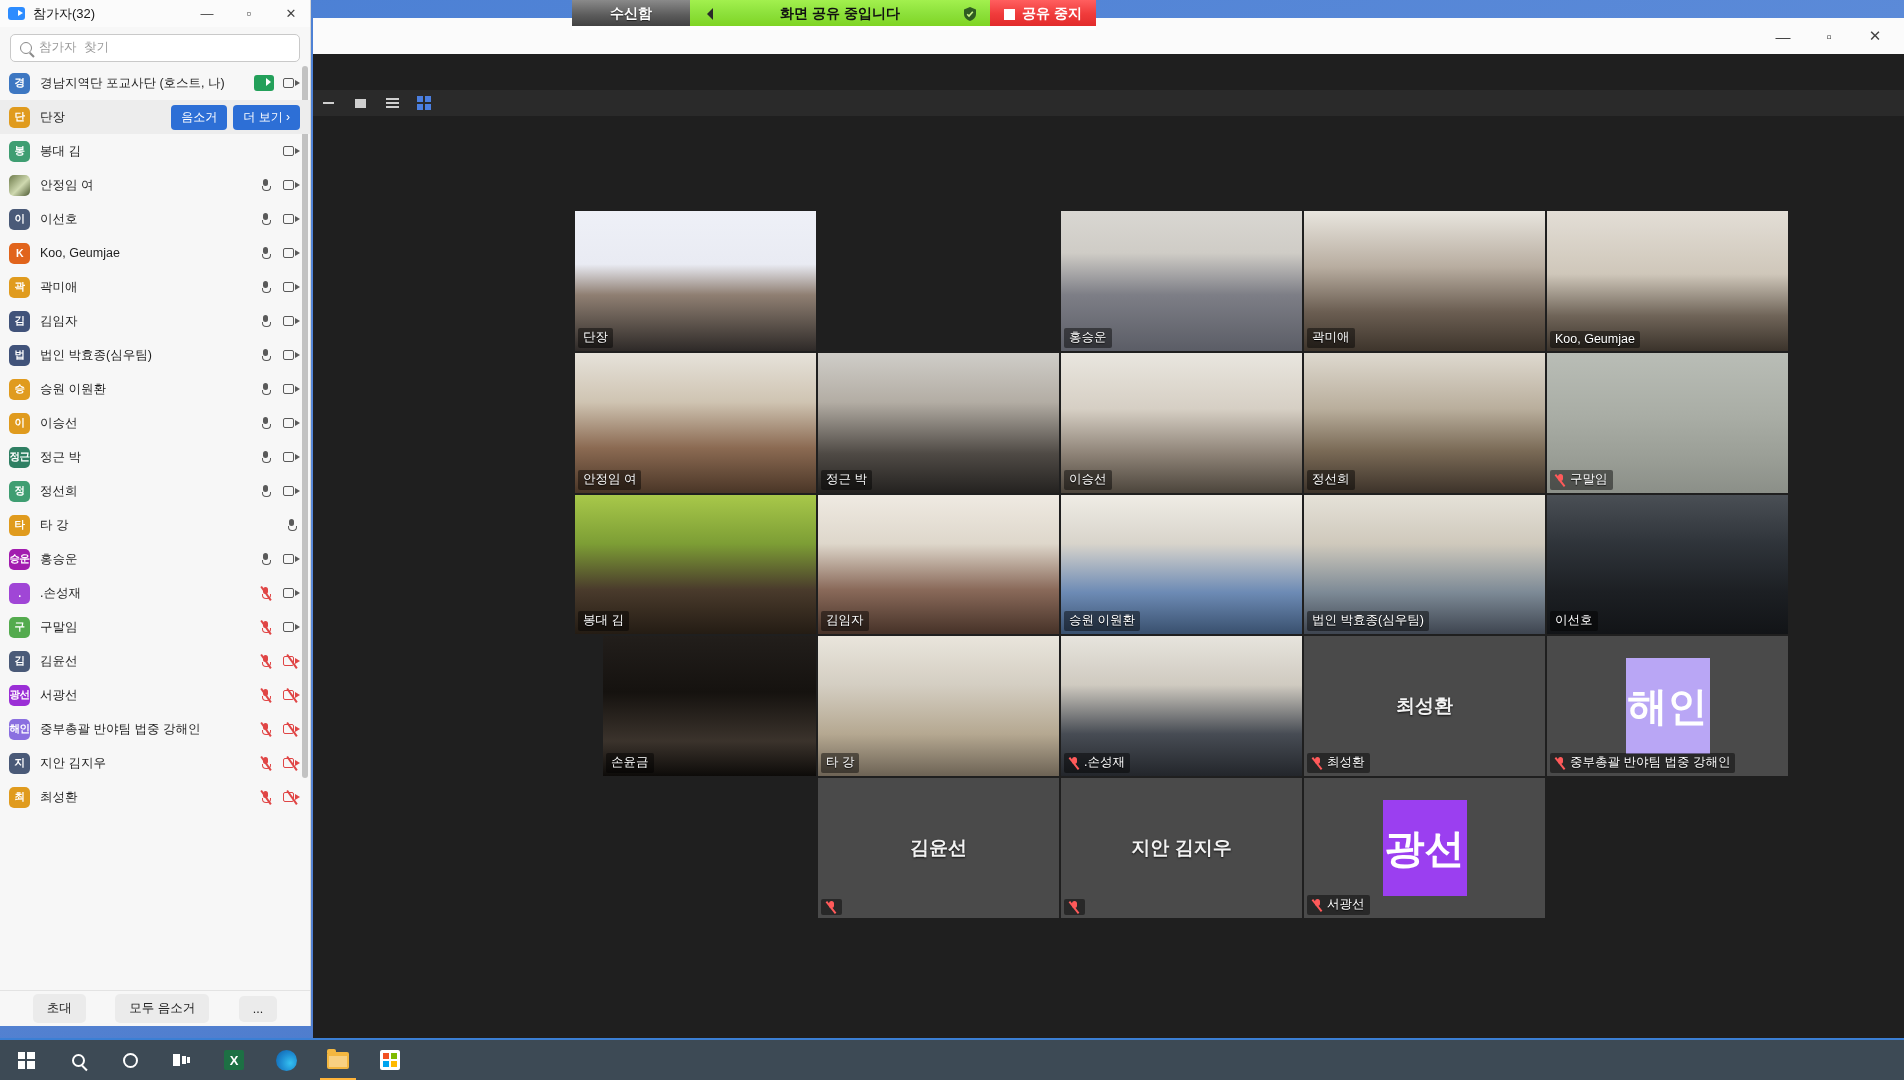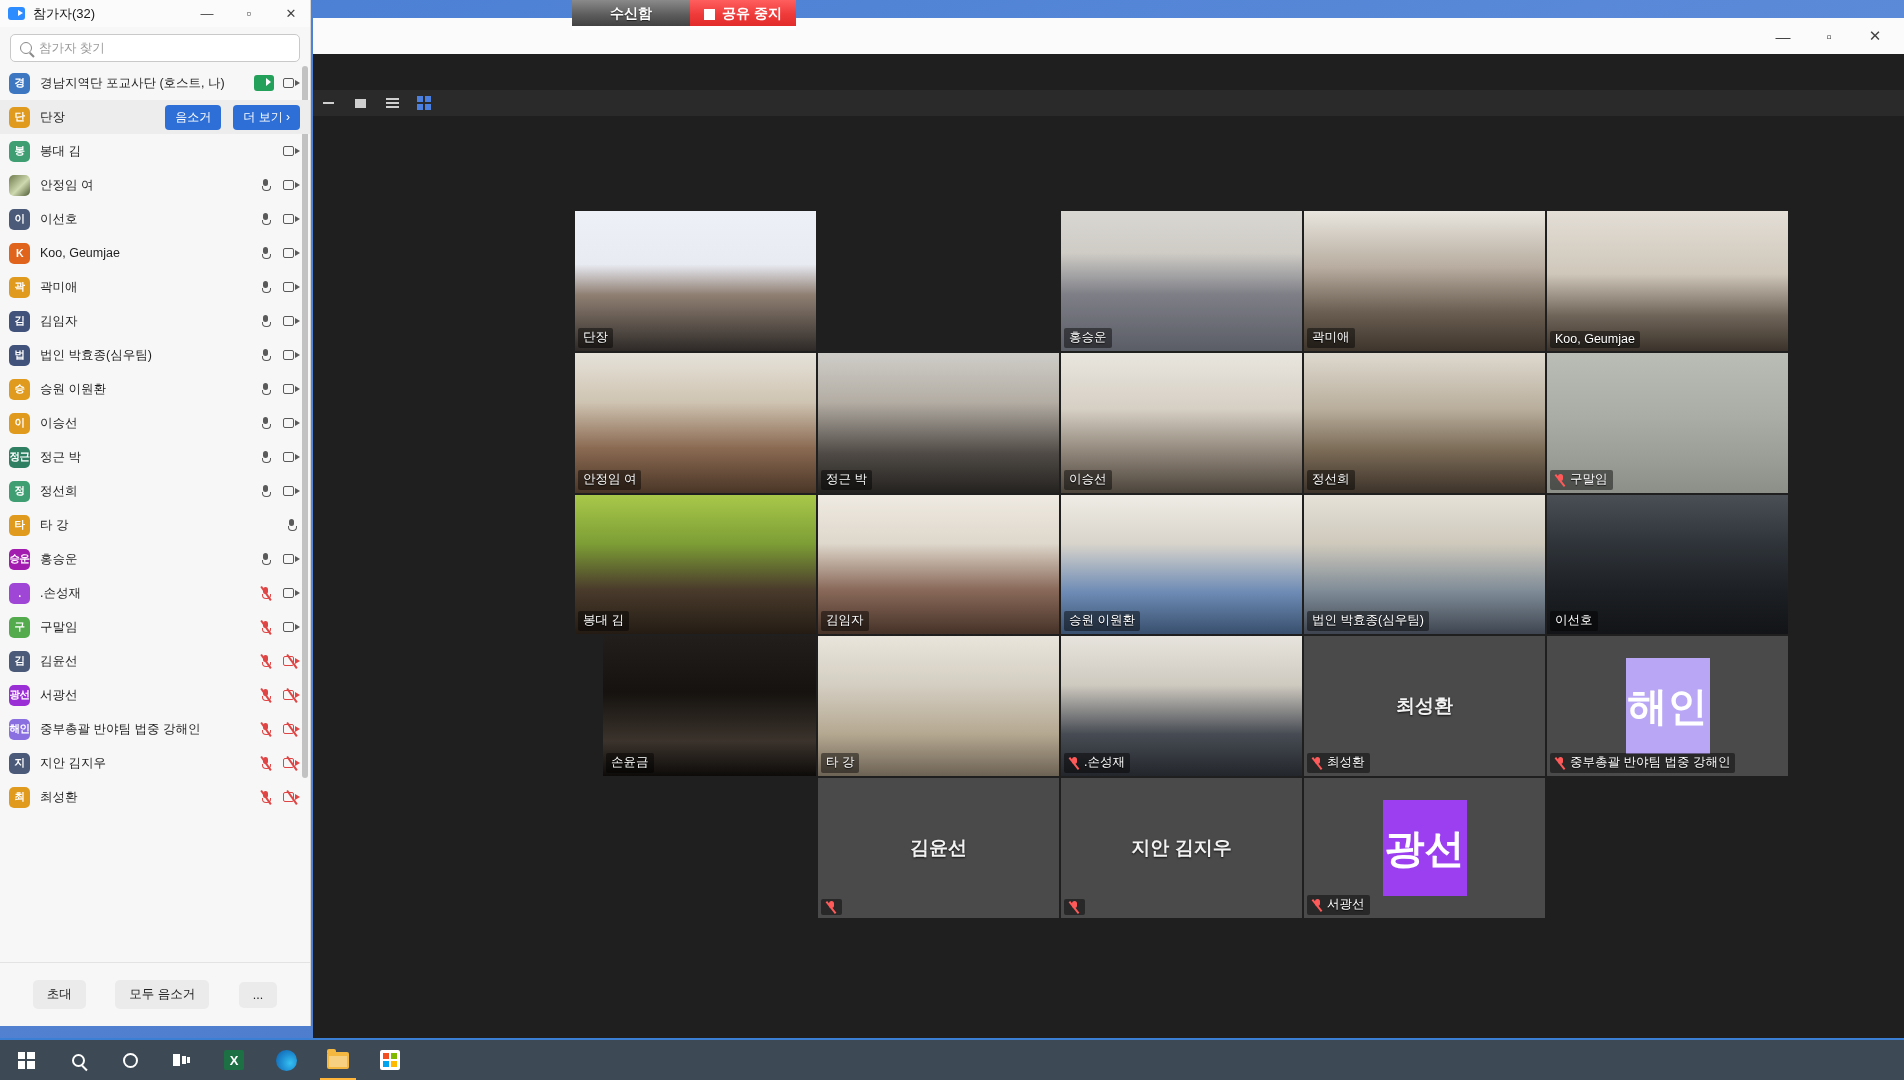--- a/index.html
+++ b/index.html
@@ -148,21 +148,21 @@
   .pwin-ctl { width: 34px; height: 26px; display:flex; align-items:center; justify-content:center; color:#444; font-size: 13px; }
   .panel-search {
     margin: 7px 10px 4px; height: 28px; border: 1px solid #c9c9c9; border-radius: 5px;
     background: #fff; display: flex; align-items: center; gap: 7px; padding: 0 9px;
     flex: none;
   }
   .mag { width: 12px; height: 12px; border: 1.6px solid #8a8a8a; border-radius: 50%; position: relative; flex:none; }
   .mag::after { content:""; position:absolute; right:-4px; bottom:-3px; width:6px; height:1.6px; background:#8a8a8a; transform: rotate(45deg); }
   .panel-search input {
     border: none; outline: none; font-size: 12.5px; color: #3b82f6; width: 100%;
-    font-family: Liberation Serif, serif; background: transparent;
+    font-family: Liberation Mono, monospace; background: transparent;
   }
   .panel-search input::placeholder { color: #9a9a9a; }
 
   .plist { flex: 1; overflow: hidden; position: relative; }
   .prow {
     height: 34px; display: flex; align-items: center; gap: 10px;
     padding: 0 10px 0 9px; position: relative;
   }
   .prow.hl { background: #ededed; }
   .pav {
@@ -179,42 +179,42 @@
   .ic-mic.red::before { background:#e04545; }
   .ic-mic.red::after { border-color:#e04545; }
   .slash { position:absolute; left:7px; top:-1px; width:1.8px; height:17px; background:#e04545; transform: rotate(-35deg); }
   .ic-cam { width: 17px; height: 12px; position: relative; }
   .ic-cam .body { position:absolute; left:0; top:1px; width:11px; height:10px; border:1.5px solid #5a5a5a; border-radius:2px; }
   .ic-cam .lens { position:absolute; right:0; top:3px; border-left:5px solid #5a5a5a; border-top:3px solid transparent; border-bottom:3px solid transparent; }
   .ic-cam.red .body { border-color:#e04545; }
   .ic-cam.red .lens { border-left-color:#e04545; }
   .ic-cam .slash { left: 8px; top: -2px; height: 17px; }
 
-  .prow-actions { display:flex; align-items:flex-end; gap:12px; flex:none; }
+  .prow-actions { display:flex; align-items:flex-end; gap:6px; flex:none; }
   .btn-blue {
     background: #2d6fd6; color:#fff; border:none; border-radius: 4px;
     font-size: 12px; padding: 4px 10px; font-family:"Liberation Sans",sans-serif;
     white-space: nowrap;
   }
   .btn-blue.more::after { content:" ›"; }
   .host-badge {
     width: 20px; height: 16px; background: #23a05a; border-radius: 3px; position: relative;
   }
   .host-badge::after { content:""; position:absolute; right:3px; top:3px; border-left:5px solid #fff; border-top:4px solid transparent; border-bottom:4px solid transparent; }
 
   .scrollbar {
     position: absolute; right: 1px; top: 0; width: 8px; height: 100%;
   }
   .scrollbar .thumb {
     position: absolute; left: 1px; top: 0px; width: 6px; height: 712px;
     background: #c2c2c2; border-radius: 3px;
   }
 
   .panel-footer {
-    height: 64px; display: flex; align-items: center; justify-content: space-around;
+    height: 36px; display: flex; align-items: center; justify-content: space-around;
     border-top: 1px solid #e3e3e3; background: #f7f7f7; flex: none; padding: 0 18px;
   }
   .fbtn {
     background: #ebebeb; border: none; border-radius: 5px; color: #222;
     font-size: 12.5px; padding: 6px 14px; font-family: "Liberation Sans", sans-serif;
   }
 
   
   .taskbar {
     position: absolute; left: 0; bottom: 0; width: 1904px; height: 42px;
@@ -418,20 +418,34 @@
               <span class="mic-off"></span>
               <span>서광선</span>
             </div>
           </div>
         </div>
     </div>
   </div>
 
   <div class="sharebar">
     <div class="sharebar-tab">수신함</div>
+    <div class="sharebar-green">
+      <span class="sb-icon-dark">
+        <svg width="16" height="16" viewBox="0 0 16 16">
+            <path d="M11 2 L5 8 L11 14 Z" fill="#2a2a2a"></path>
+          </svg>
+      </span>
+      <span class="lbl">화면 공유 중입니다</span>
+      <span class="sb-icon-dark">
+        <svg width="16" height="16" viewBox="0 0 16 16">
+            <path d="M8 1 L14 3.5 V8 C14 11.5 11 14 8 15 C5 14 2 11.5 2 8 V3.5 Z" fill="#2f5c22"></path>
+            <path d="M5.2 8.2 L7 10 L10.8 5.8" stroke="#cdf58a" stroke-width="1.6" fill="none"></path>
+          </svg>
+      </span>
+    </div>
     <div class="sharebar-red">
       <span class="stop-square"></span>
       <span>공유 중지</span>
     </div>
     <div class="sharebar-underline"></div>
   </div>
 
   <div class="panel">
     <div class="panel-title">
       <span class="zoom-cam-icon"></span>

